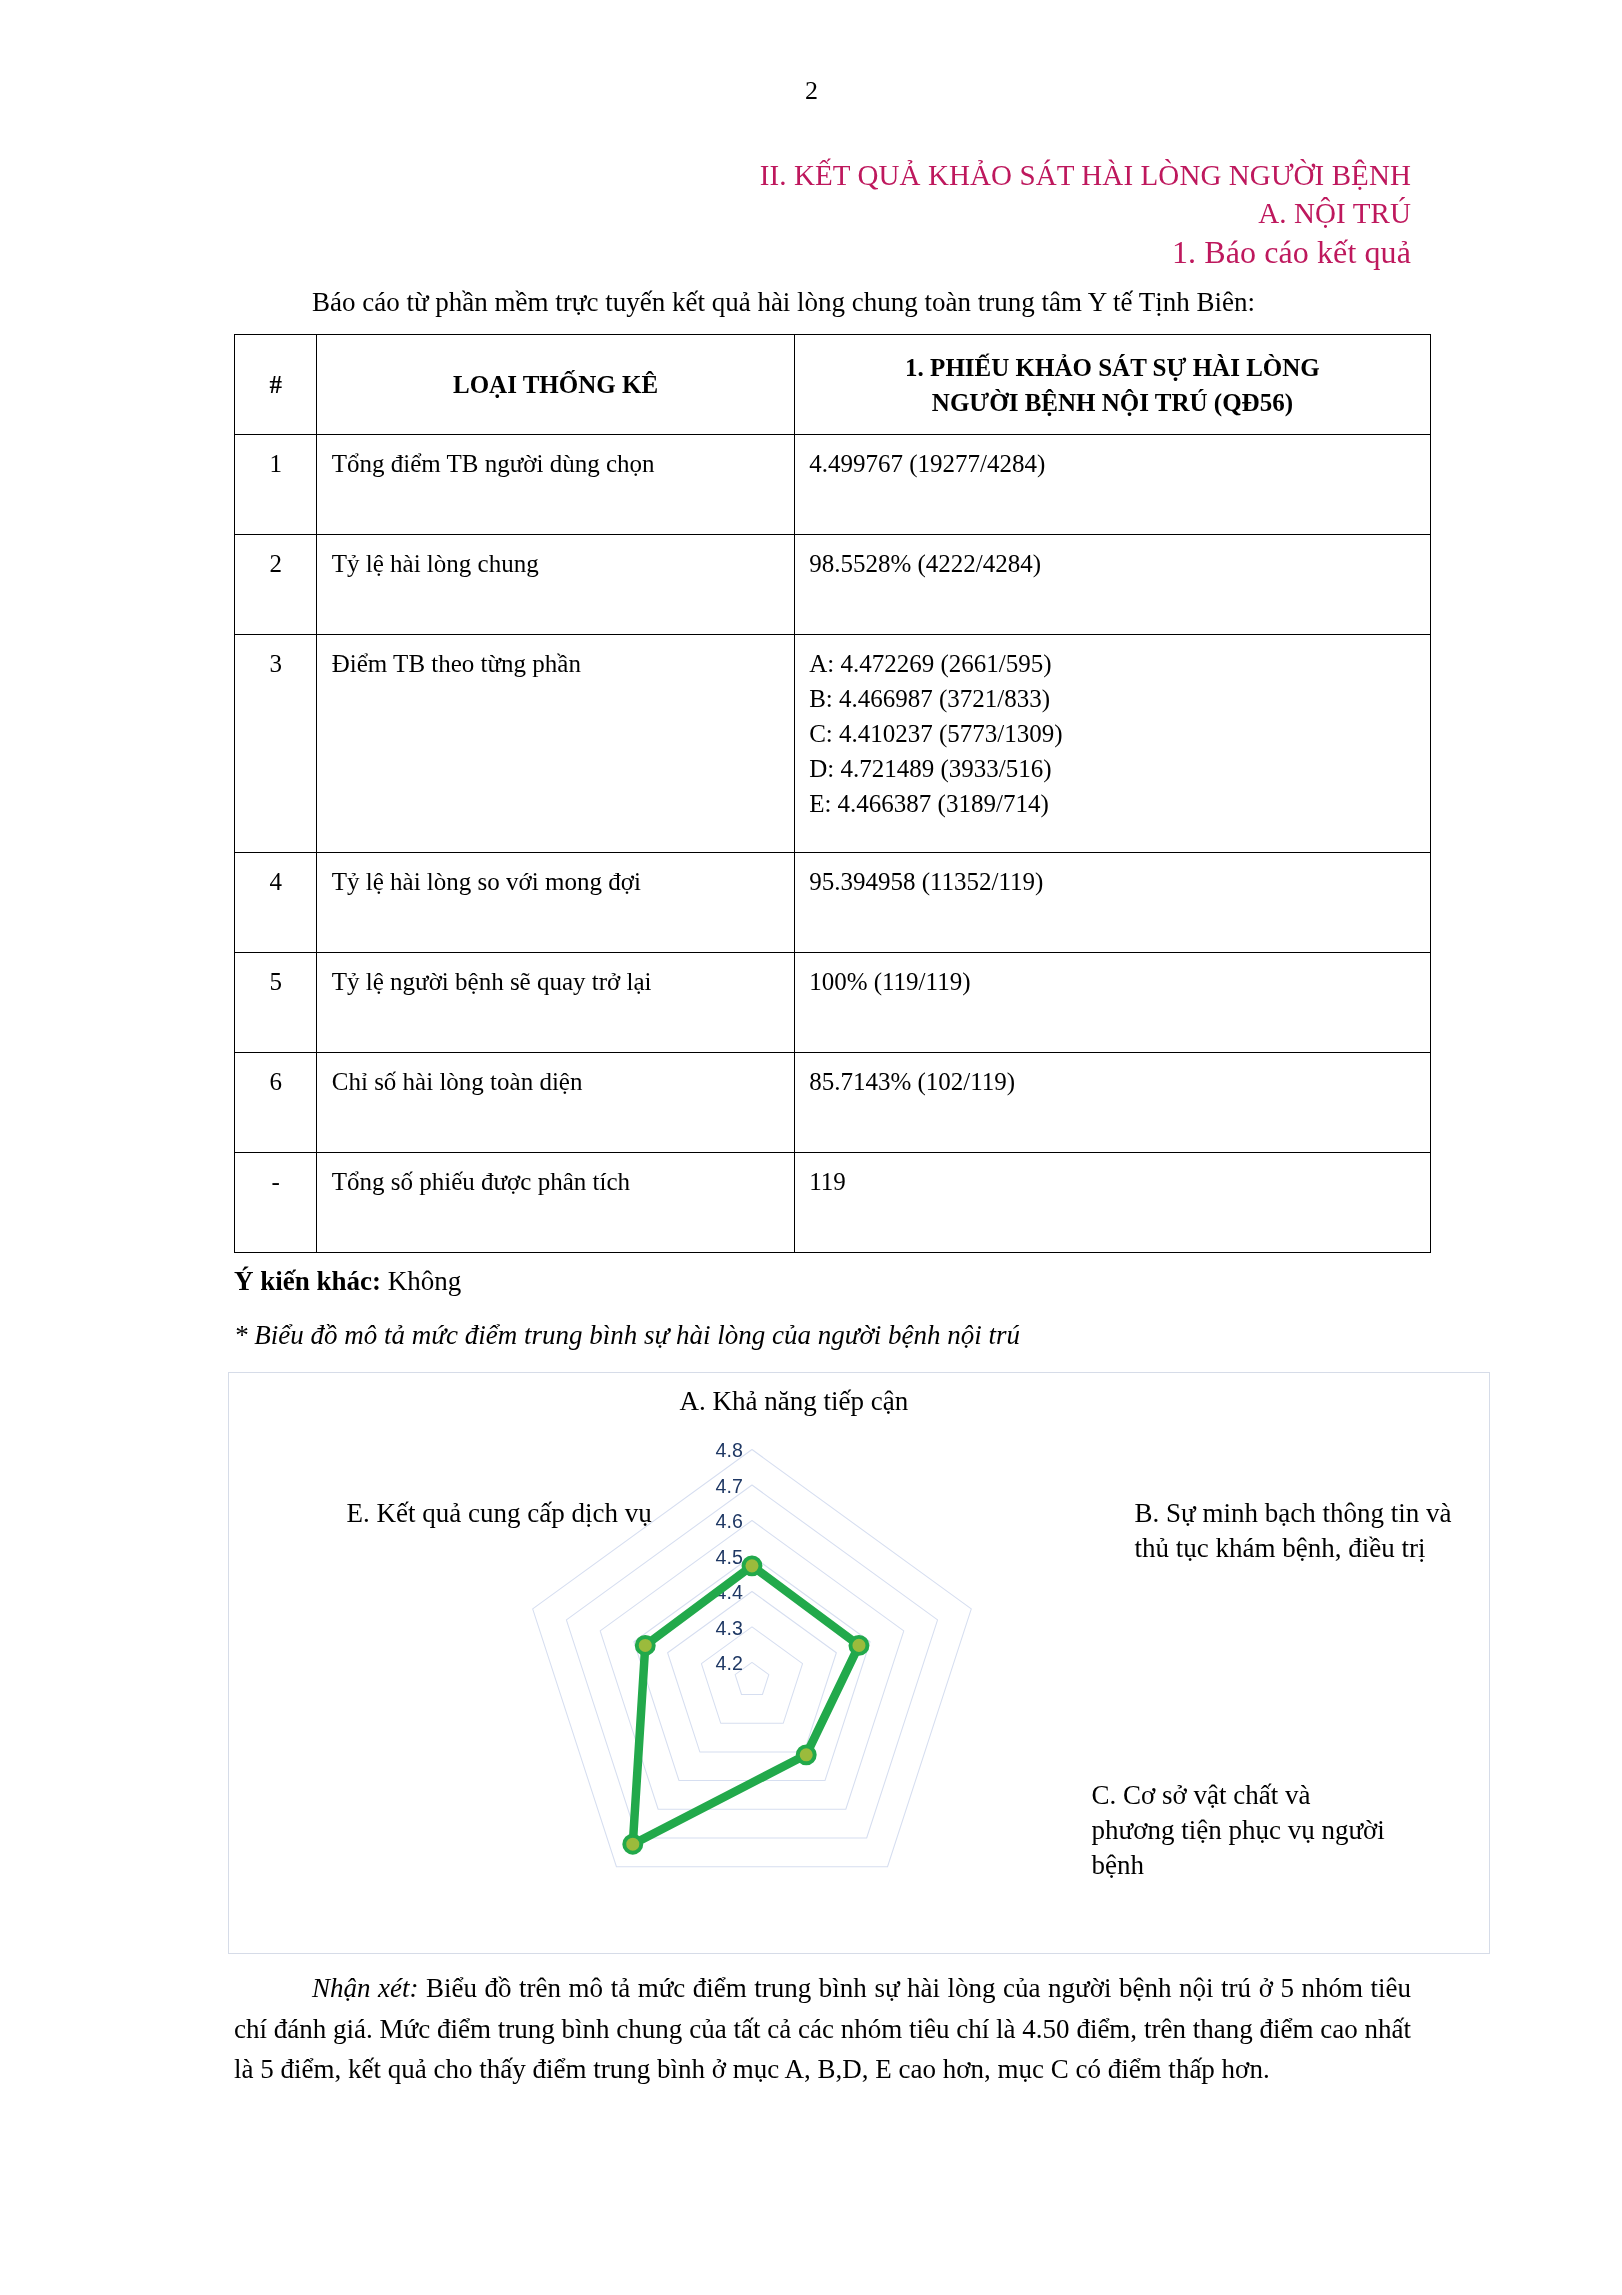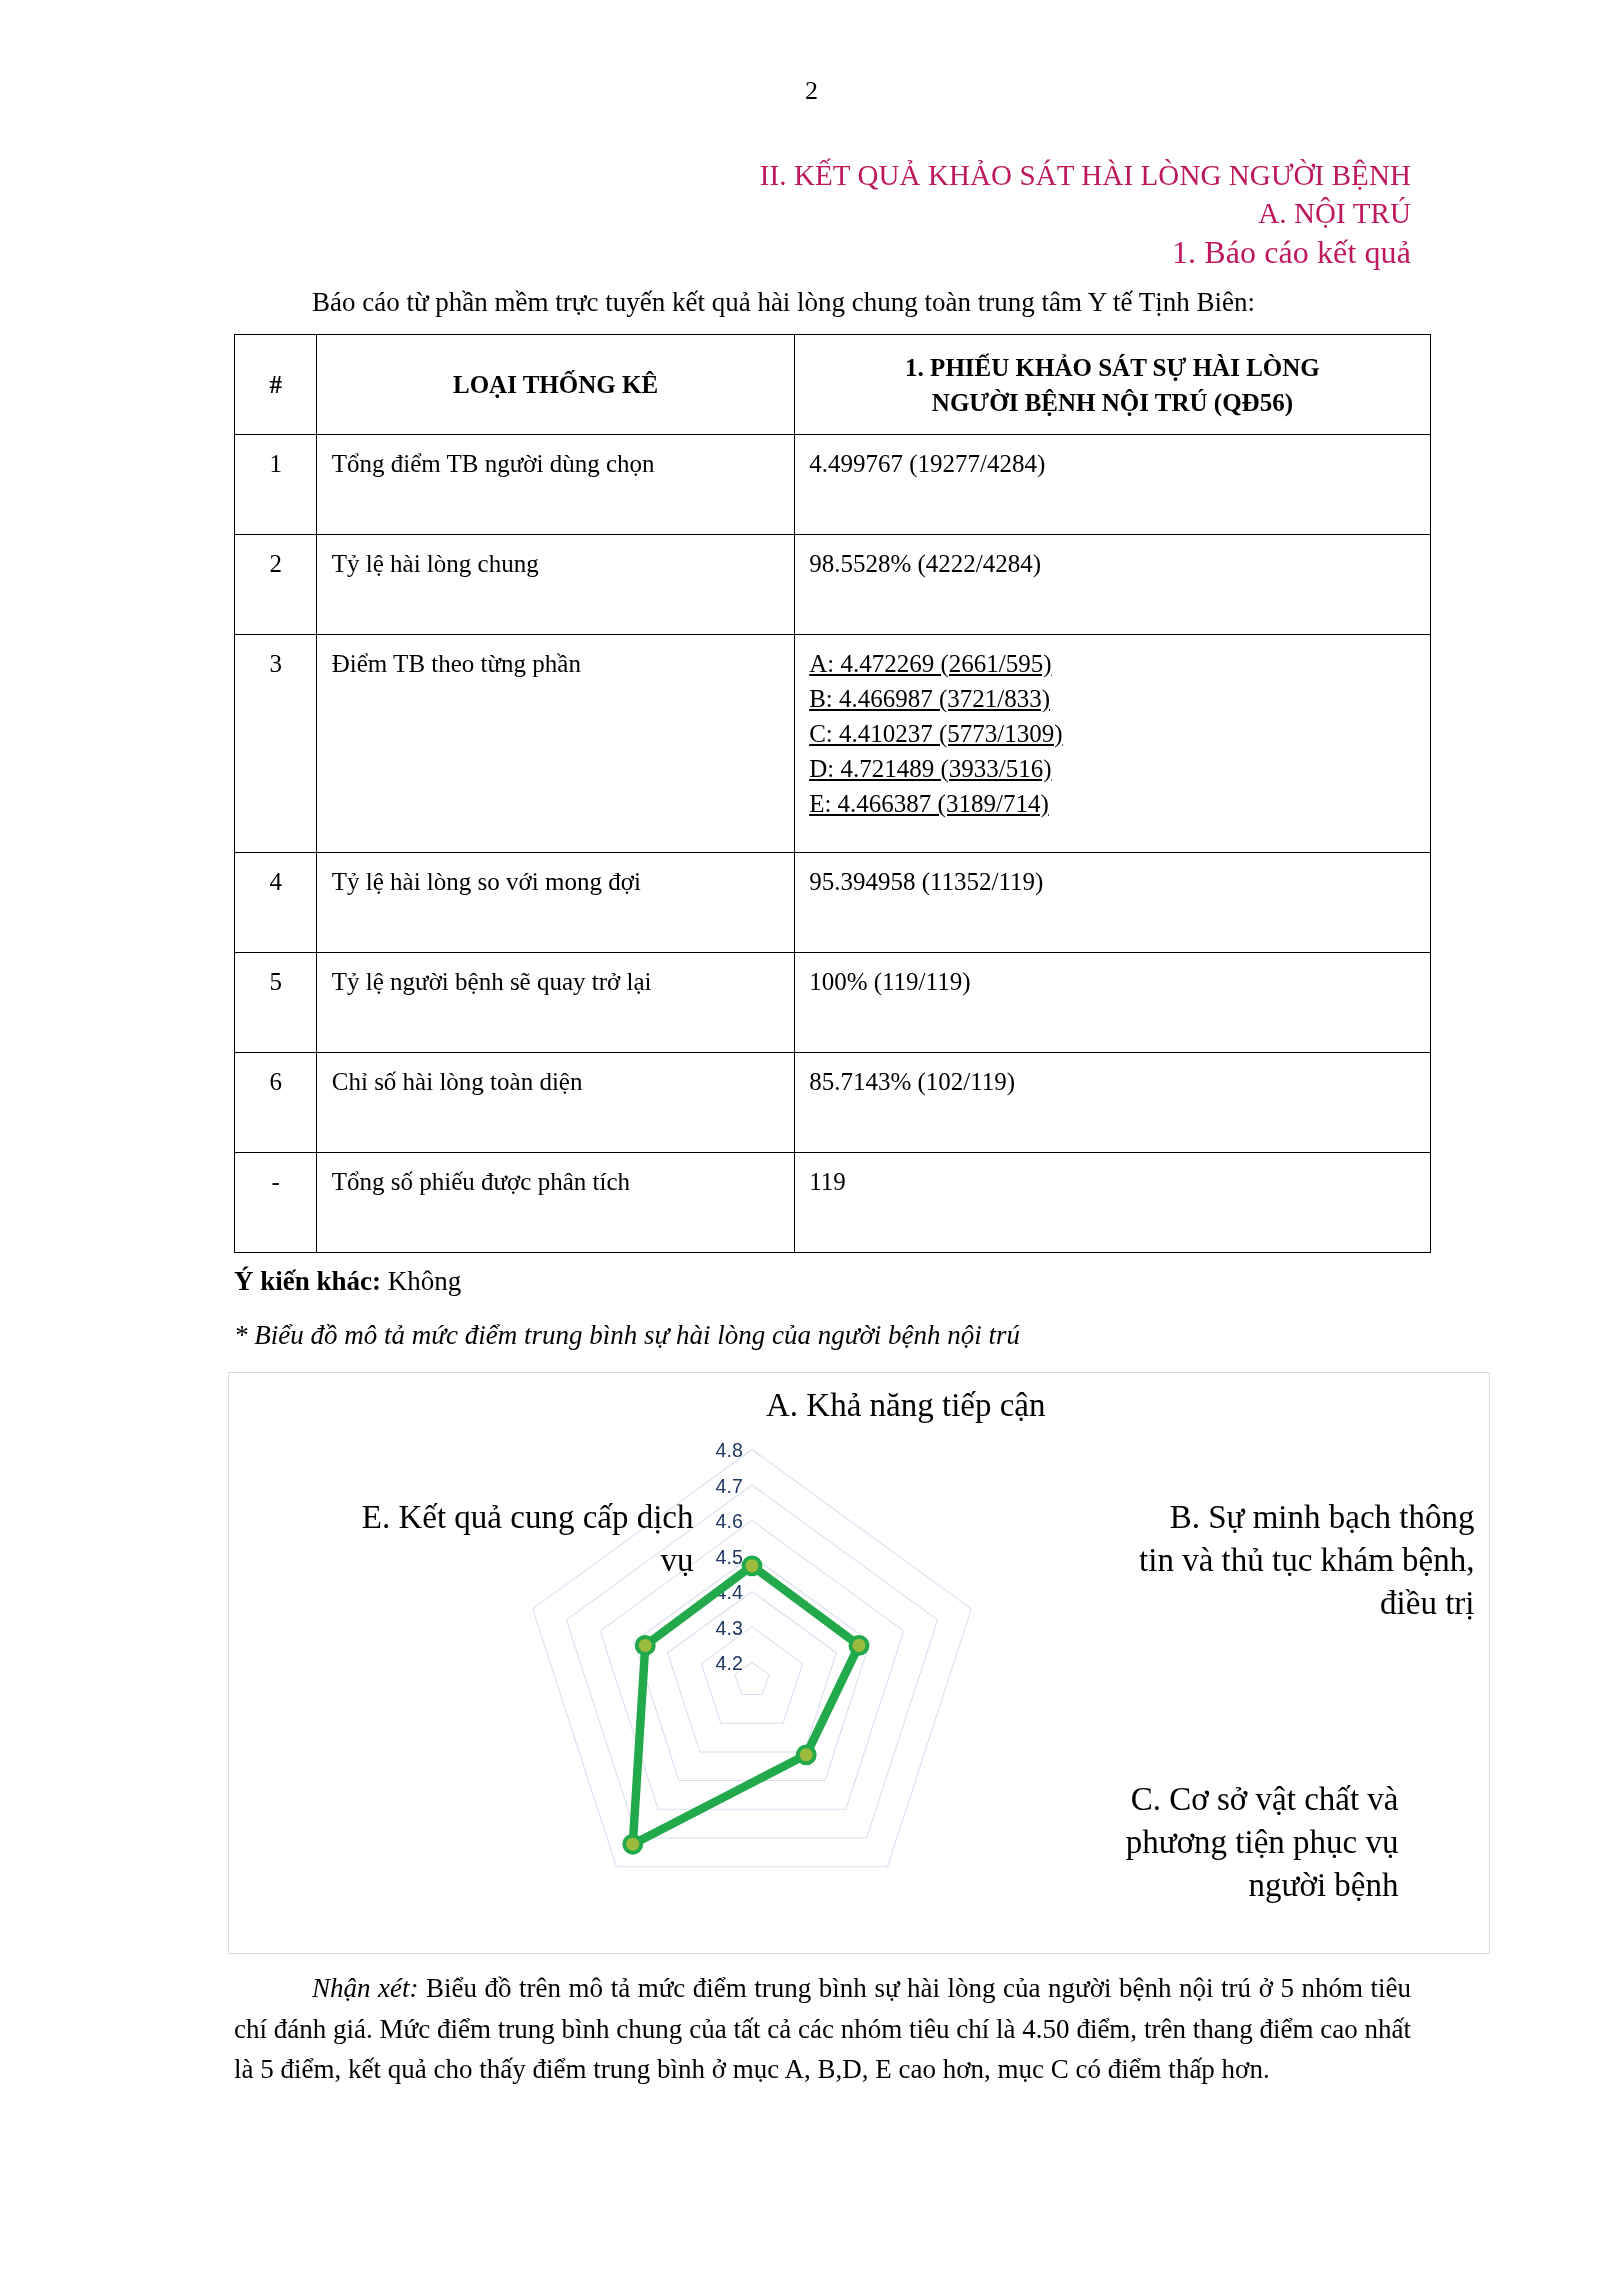--- a/index.html
+++ b/index.html
@@ -73,21 +73,21 @@
     text-align: center;
     font-weight: bold;
     font-size: 25px;
     vertical-align: middle;
     padding: 14.4px 9.2px;
   }
   .col-num  { width: 63px;  text-align: center; }
   .col-type { width: 458px; }
   .col-val  { width: 617px; }
   table.stats td.col-num { text-align: center; padding-left: 11.8px; padding-right: 11.8px; }
-  .cell-lines div { white-space: nowrap; text-decoration: underline; }
+  .cell-lines div { white-space: nowrap; }
   .row-tall td { height: 78px; }
   .row-parts td { height: 196px; }
 
   
   .note {
     font-size: 27px;
     line-height: 1.45;
     margin: 9.2px 0 0 0;
   }
   .note .lbl { font-weight: bold; }
@@ -99,23 +99,23 @@
     margin: 17px 0 0 -6.5px;
     width: 1262px;
     height: 582px;
     border: 1.3px solid #d6dce8;
     background: #ffffff;
     box-sizing: border-box;
   }
   .chart-box svg { display: block; }
   .chart-label {
     position: absolute;
-    font-size: 33px;
+    font-size: 27px;
     line-height: 1.30;
-    text-align: right;
+    text-align: left;
     color: #000000;
   }
   .lbl-a { top: 10.5px;  left: 451px;  width: 366px; }
   .lbl-b { top: 123px; left: 906px; width: 340px; }
   .lbl-c { top: 405px; left: 863px; width: 307px; }
   .lbl-d { top: 405px; left: 262px;  width: 366px; }
   .lbl-e { top: 123px; left: 118px;  width: 347px; }
   .tick-label {
     font-size: 30px;
     fill: #1F3864;

